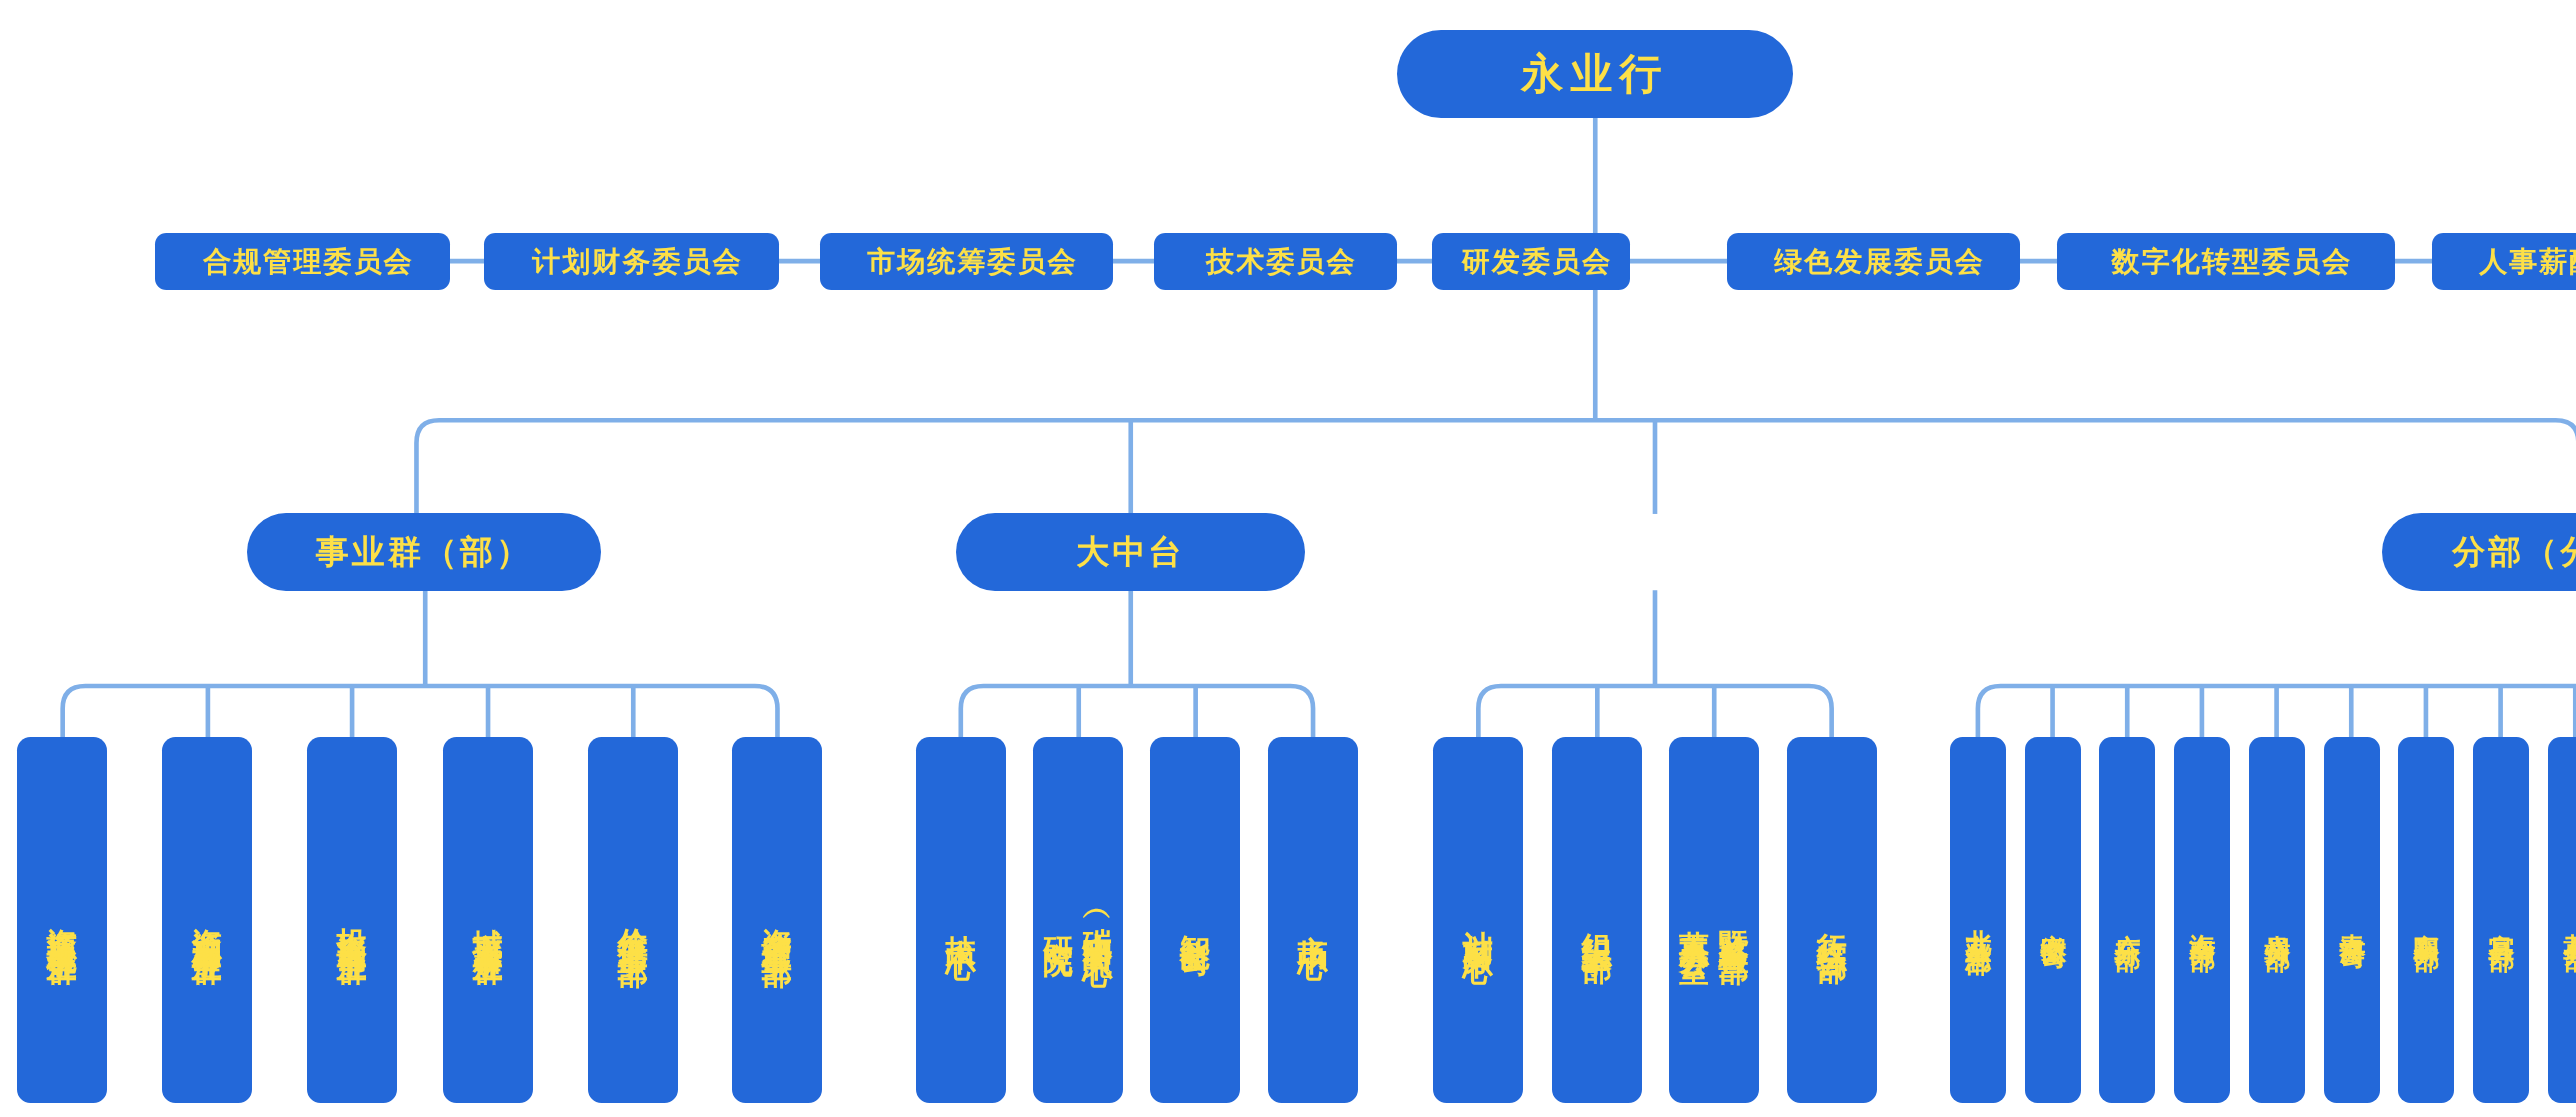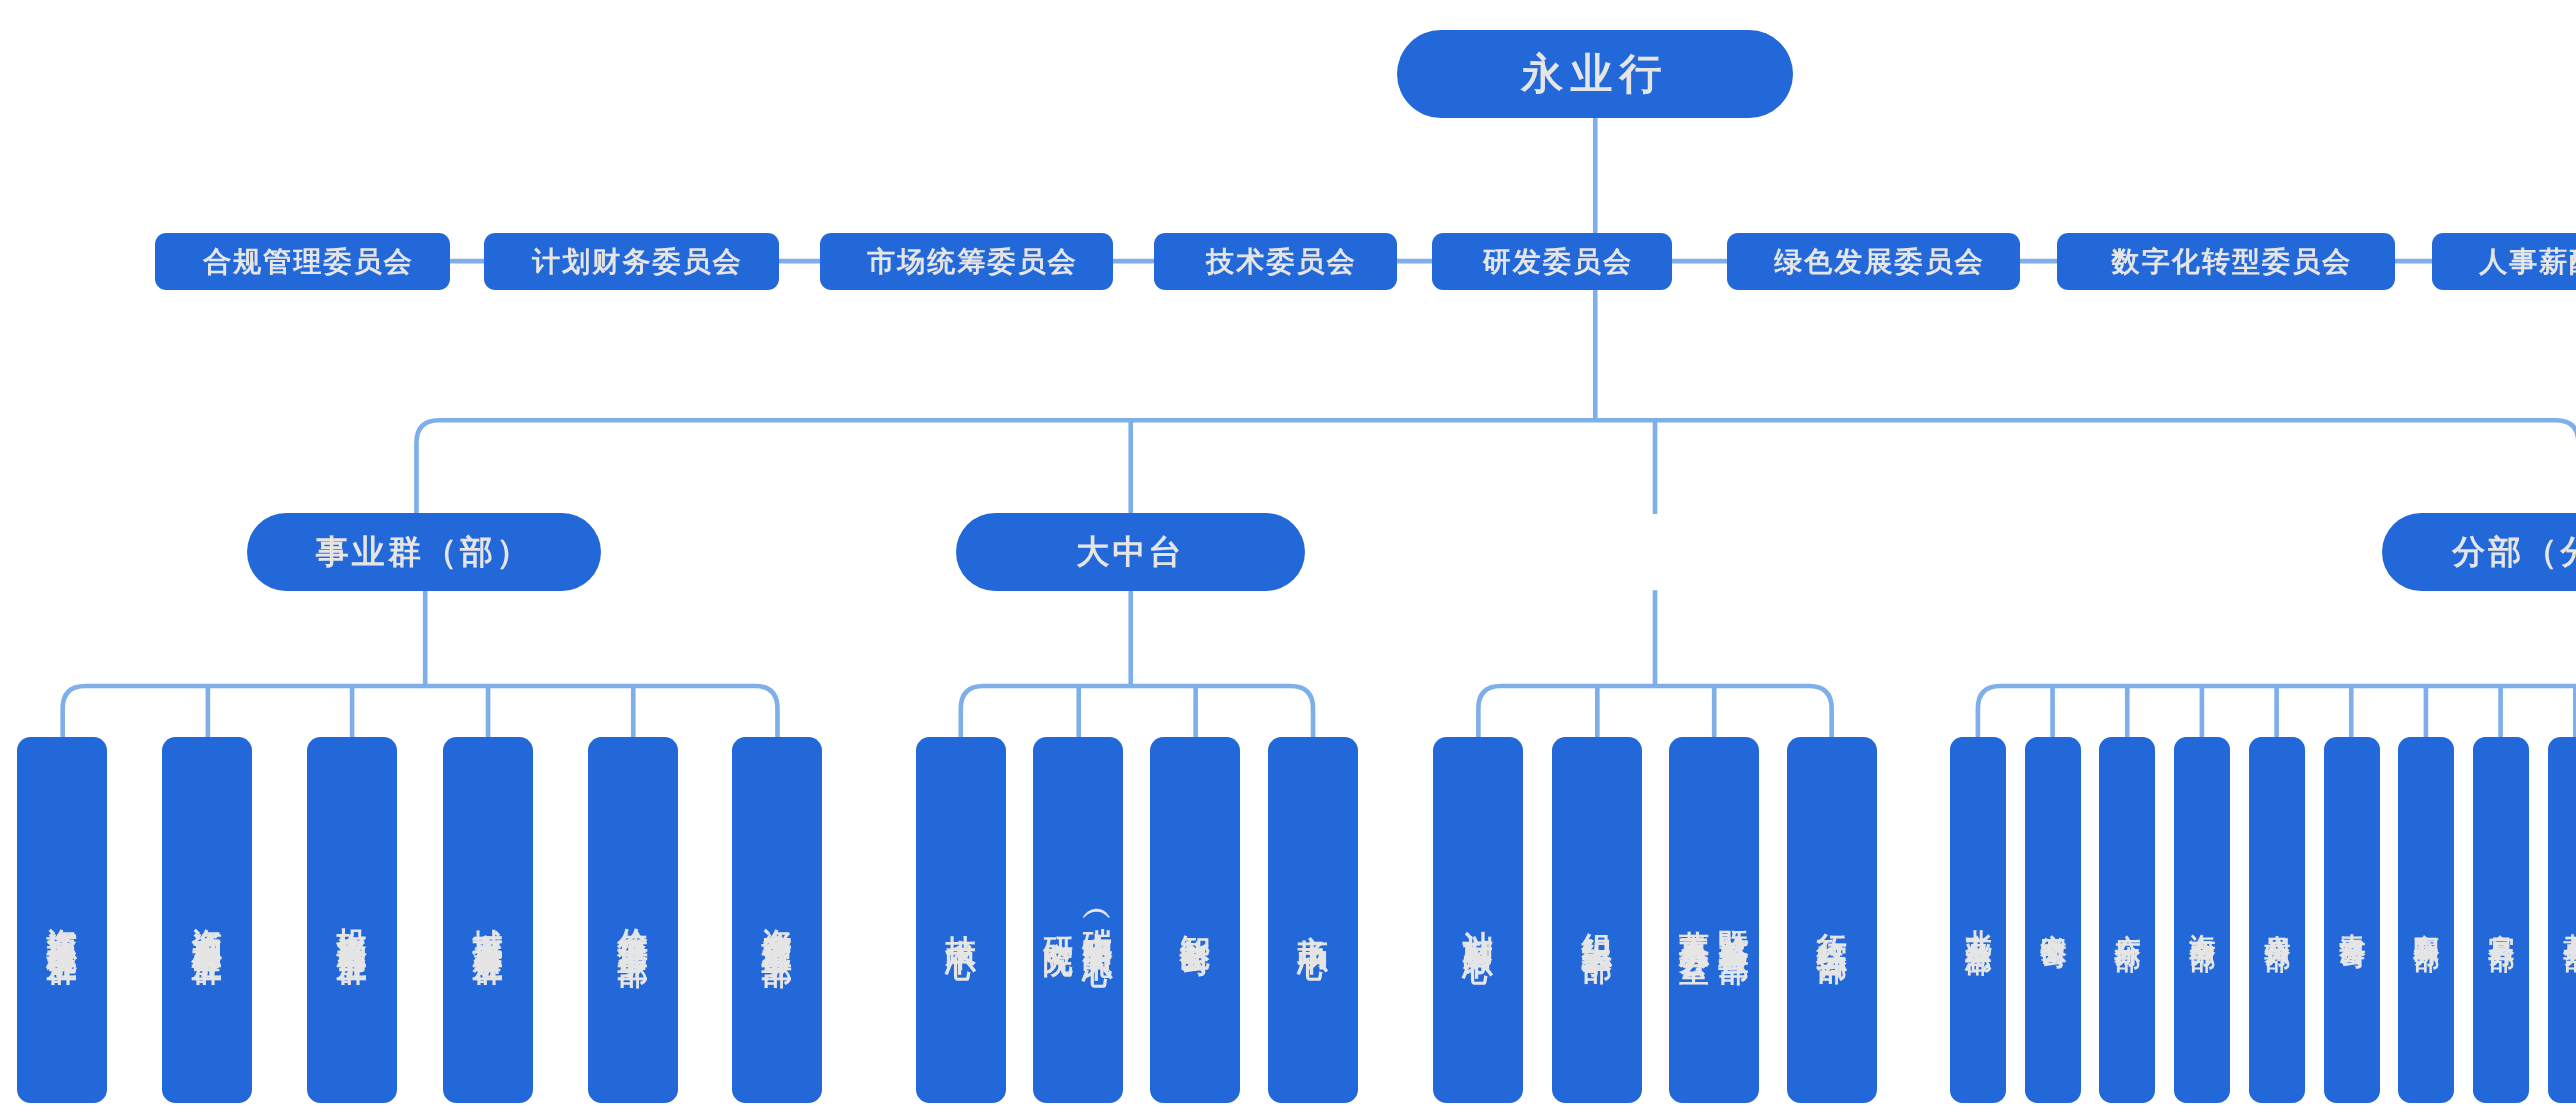--- a/index.html
+++ b/index.html
@@ -7,21 +7,21 @@
     position:relative;
     width:3207px;height:1117px;
     background:#ffffff;
     overflow:hidden;
     font-family:"DejaVu Sans","Liberation Sans",sans-serif;
   }
   #connectors{position:absolute;left:0;top:0;z-index:0;}
   .node{
     position:absolute;
     background:#2368d9;
-    color:#e5e5e5;
+    color:#fde047;
     display:flex;align-items:center;justify-content:center;
     box-sizing:border-box;
     z-index:1;
     font-weight:700;
   }
   .root{
     left:1397px;top:30px;width:396px;height:88px;
     border-radius:44px;font-size:42px;letter-spacing:7.2px;
   }
   .committee{
@@ -74,21 +74,21 @@
     <path d="M3839 1432 V1376 Q3839 1332 3883 1332 H6115 Q6159 1332 6159 1376 V1432"></path>
     <path d="M3984 1332 V1432 M4129 1332 V1432 M4274 1332 V1432 M4419 1332 V1432 M4564 1332 V1432 M4709 1332 V1432 M4854 1332 V1432 M4999 1332 V1432 M5144 1332 V1432 M5289 1332 V1432 M5434 1332 V1432 M5579 1332 V1432 M5724 1332 V1432 M5869 1332 V1432 M6014 1332 V1432 M5005 1146 V1332"></path>
   </svg>
 
   <div class="node root">永业行</div>
 
   <div class="node committee" style="left:155px;width:295px;">合规管理委员会</div>
   <div class="node committee" style="left:484px;width:295px;">计划财务委员会</div>
   <div class="node committee" style="left:820px;width:293px;">市场统筹委员会</div>
   <div class="node committee" style="left:1154px;width:243px;">技术委员会</div>
-  <div class="node committee" style="left:1432px;width:240px;">研发委员会</div>
+  <div class="node committee" style="left:1432px;width:198px;">研发委员会</div>
   <div class="node committee" style="left:1727px;width:293px;">绿色发展委员会</div>
   <div class="node committee" style="left:2057px;width:338px;">数字化转型委员会</div>
   <div class="node committee" style="left:2432px;width:293px;">人事薪酬委员会</div>
 
   <div class="node group-header" style="left:247px;width:354px;">事业群（部）</div>
   <div class="node group-header" style="left:956px;width:349px;">大中台</div>
   <div class="node group-header" style="left:2382px;width:393px;">分部（分公司）</div>
 
   <div class="node leaf" style="left:17px;">
       <span class="vtext">资源环境事业群</span>

